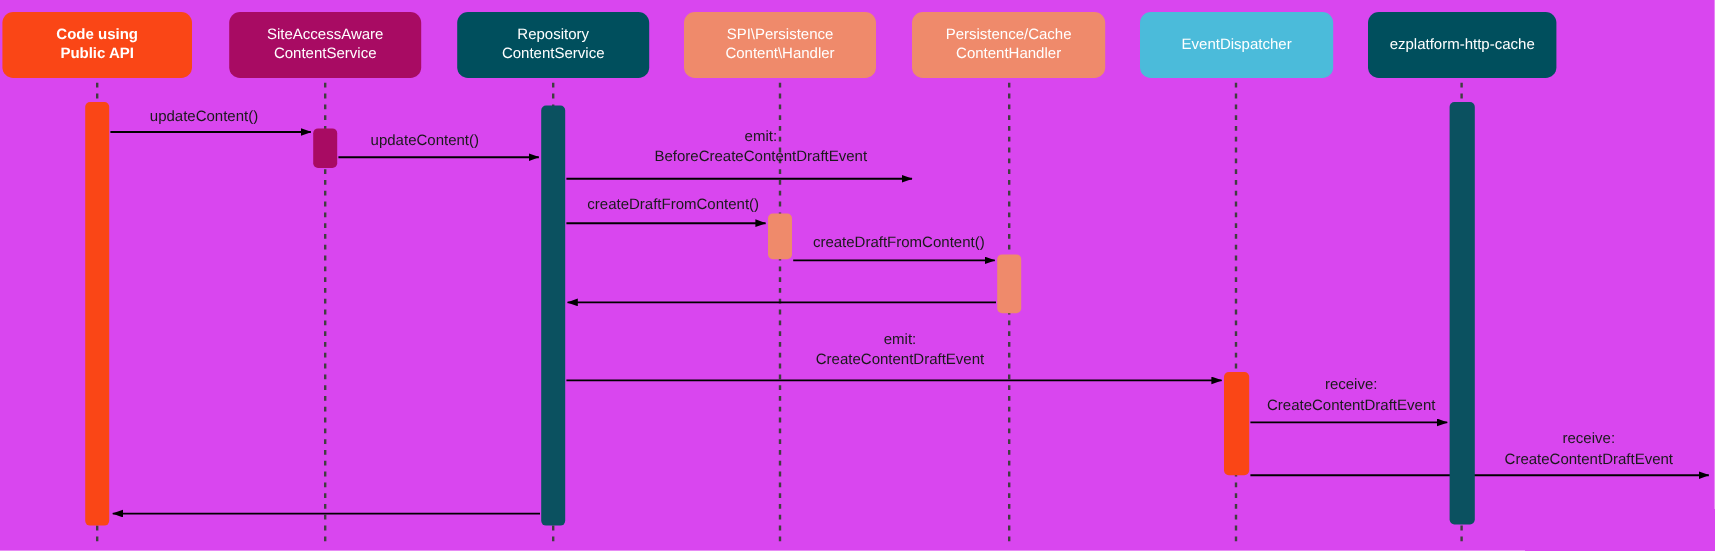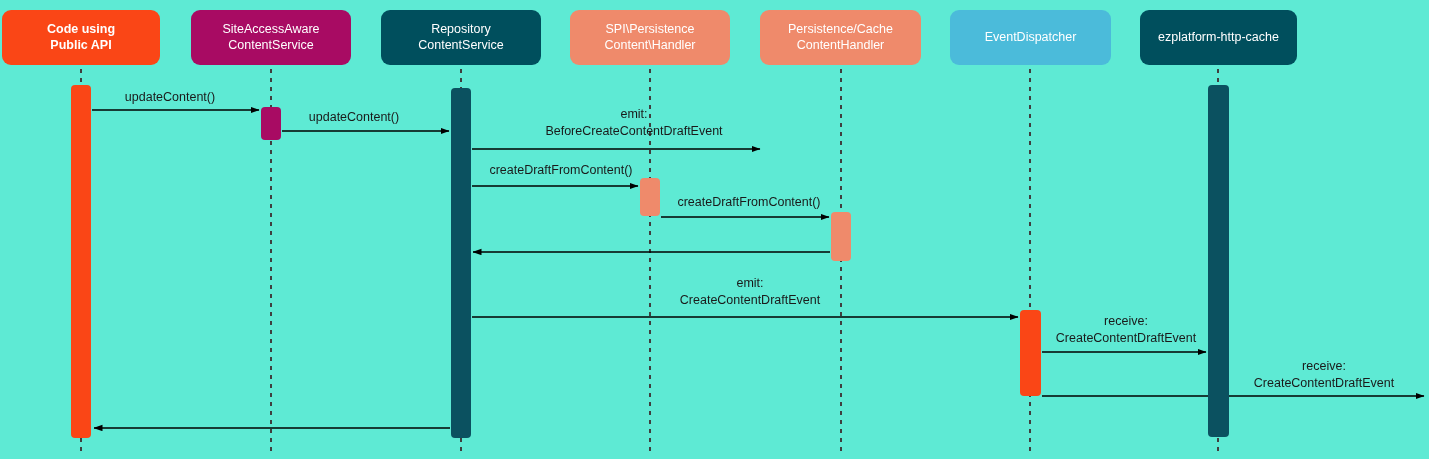--- a/index.html
+++ b/index.html
@@ -7,21 +7,21 @@
     padding: 0;
     background: #ffffff;
   }
   body {
     font-family: "Liberation Sans", sans-serif;
   }
   #diagram-root {
     position: relative;
     width: 1429px;
     height: 459px;
-    background: #5eead4;
+    background: #d946ef;
     overflow: hidden;
   }
   #diagram-svg {
     position: absolute;
     top: 0;
     left: 0;
     width: 1429px;
     height: 459px;
   }
   .participant-label {

